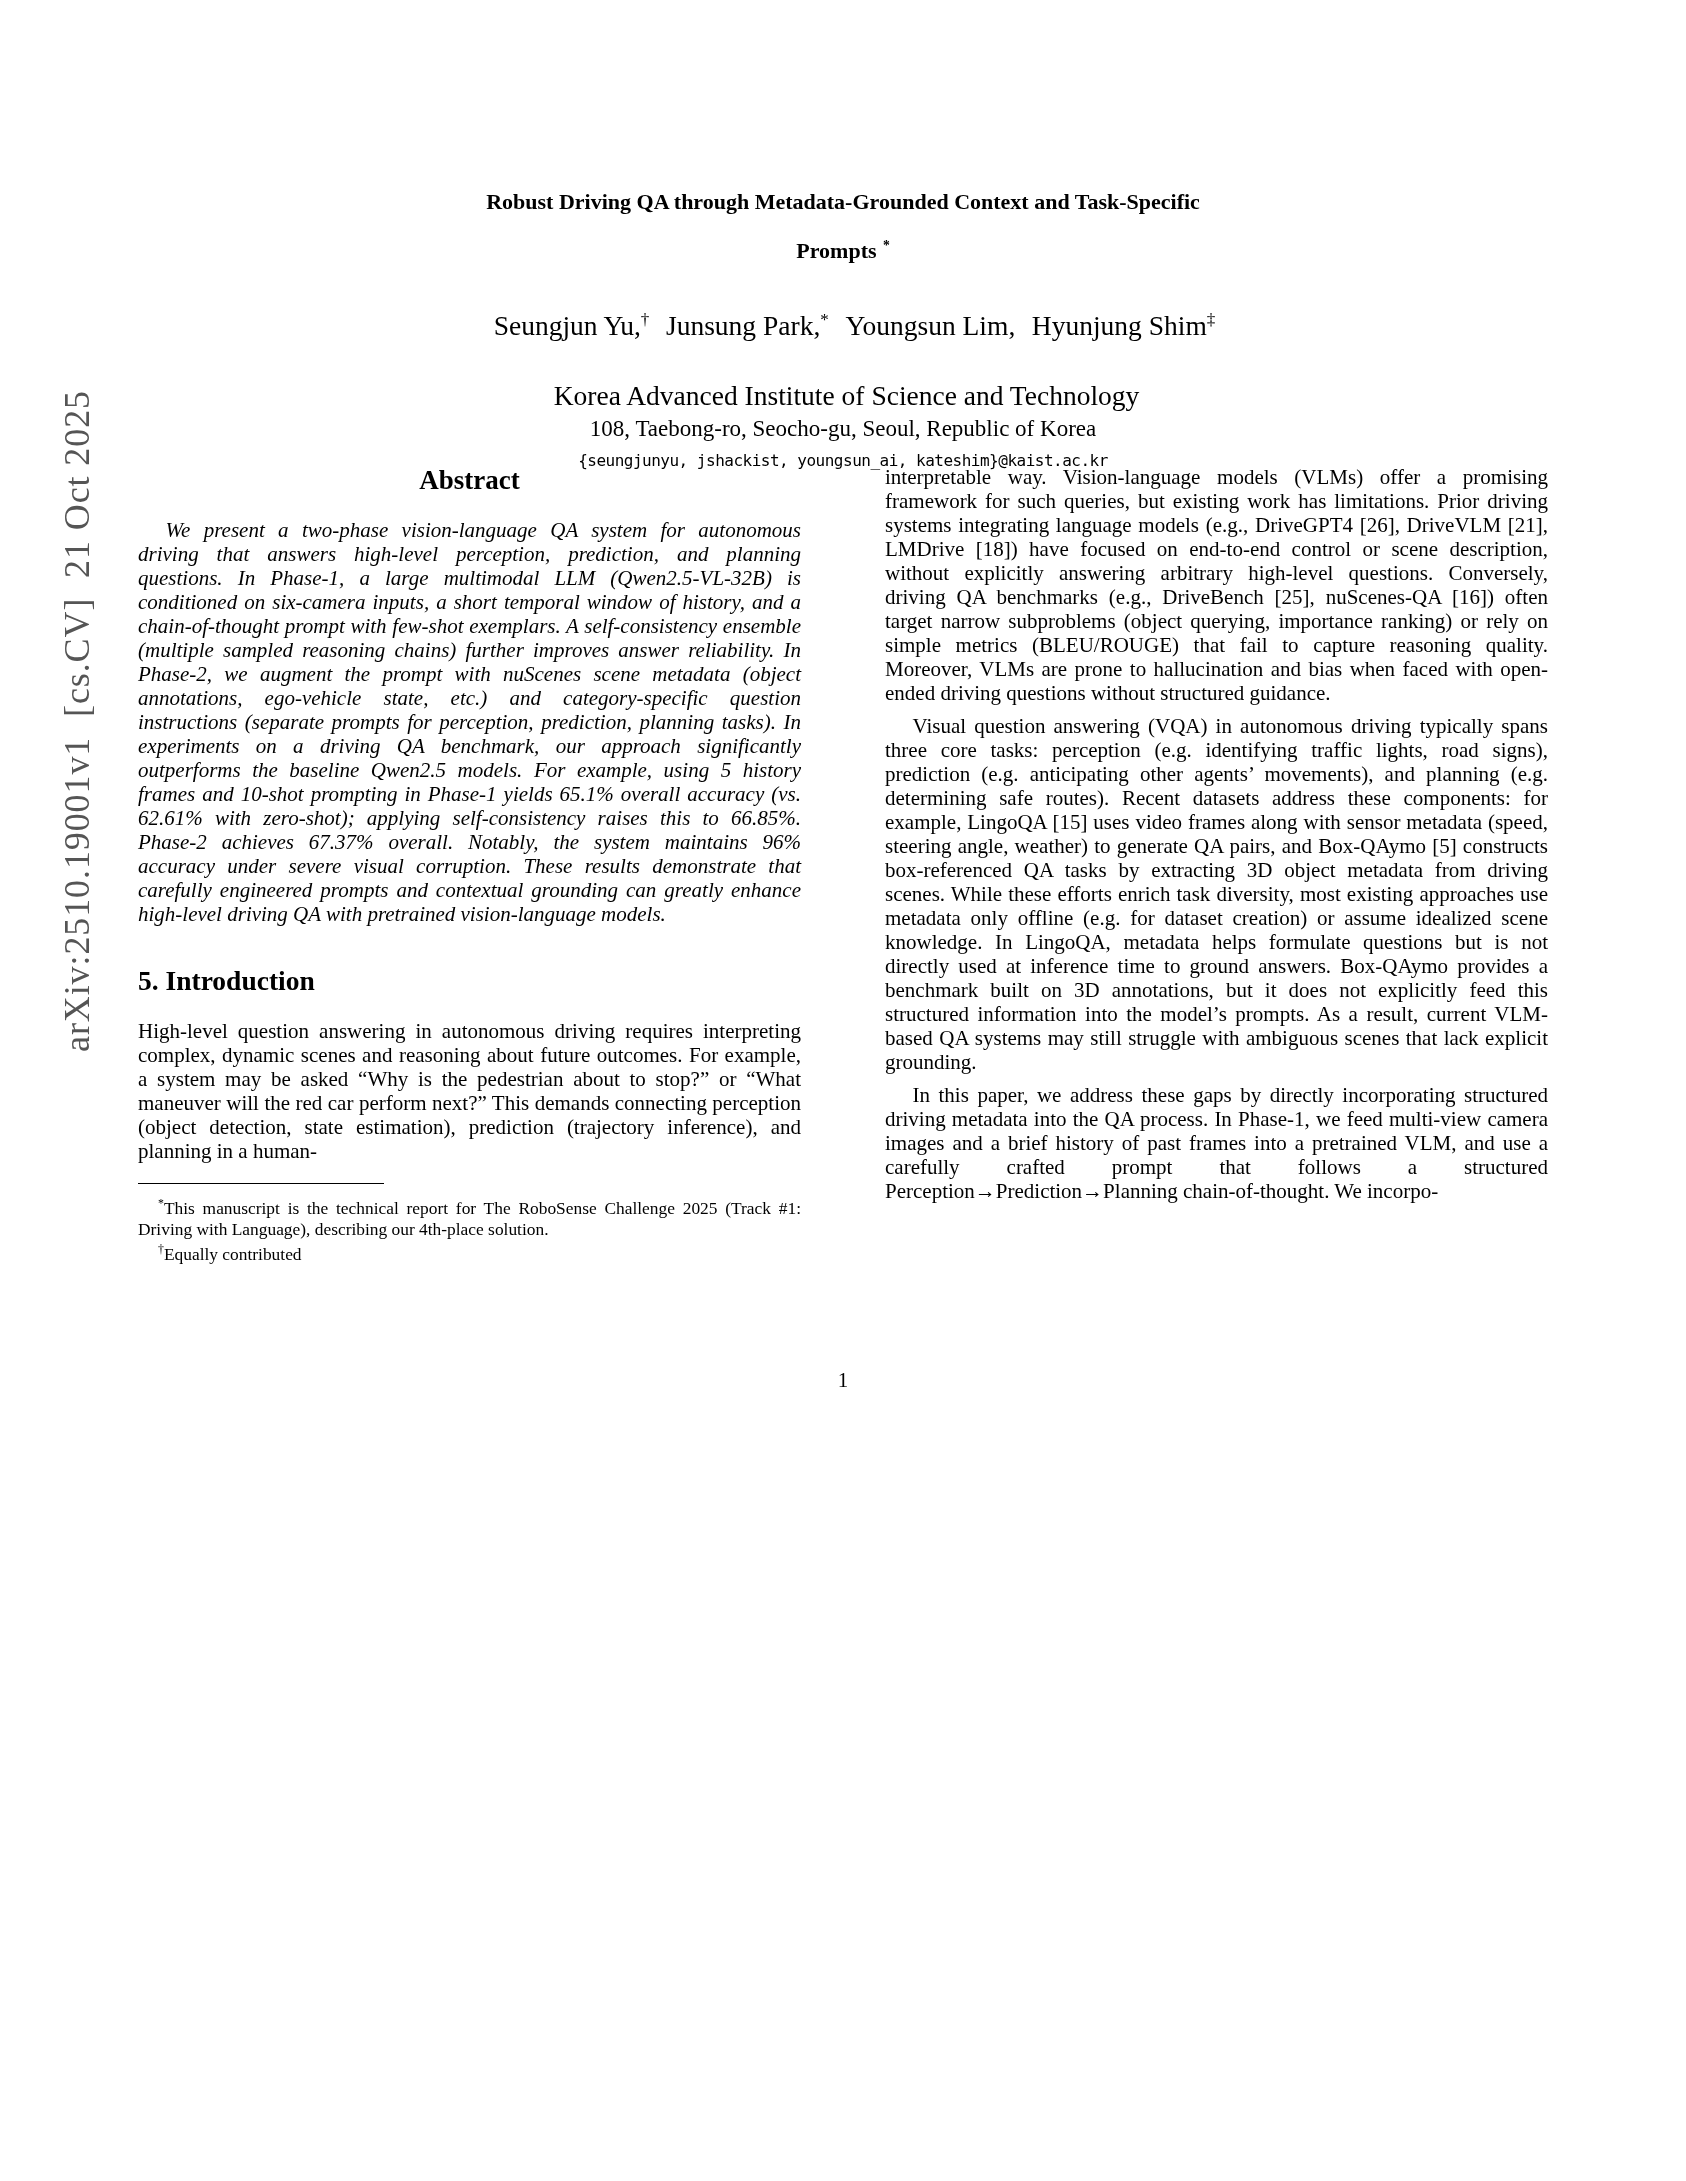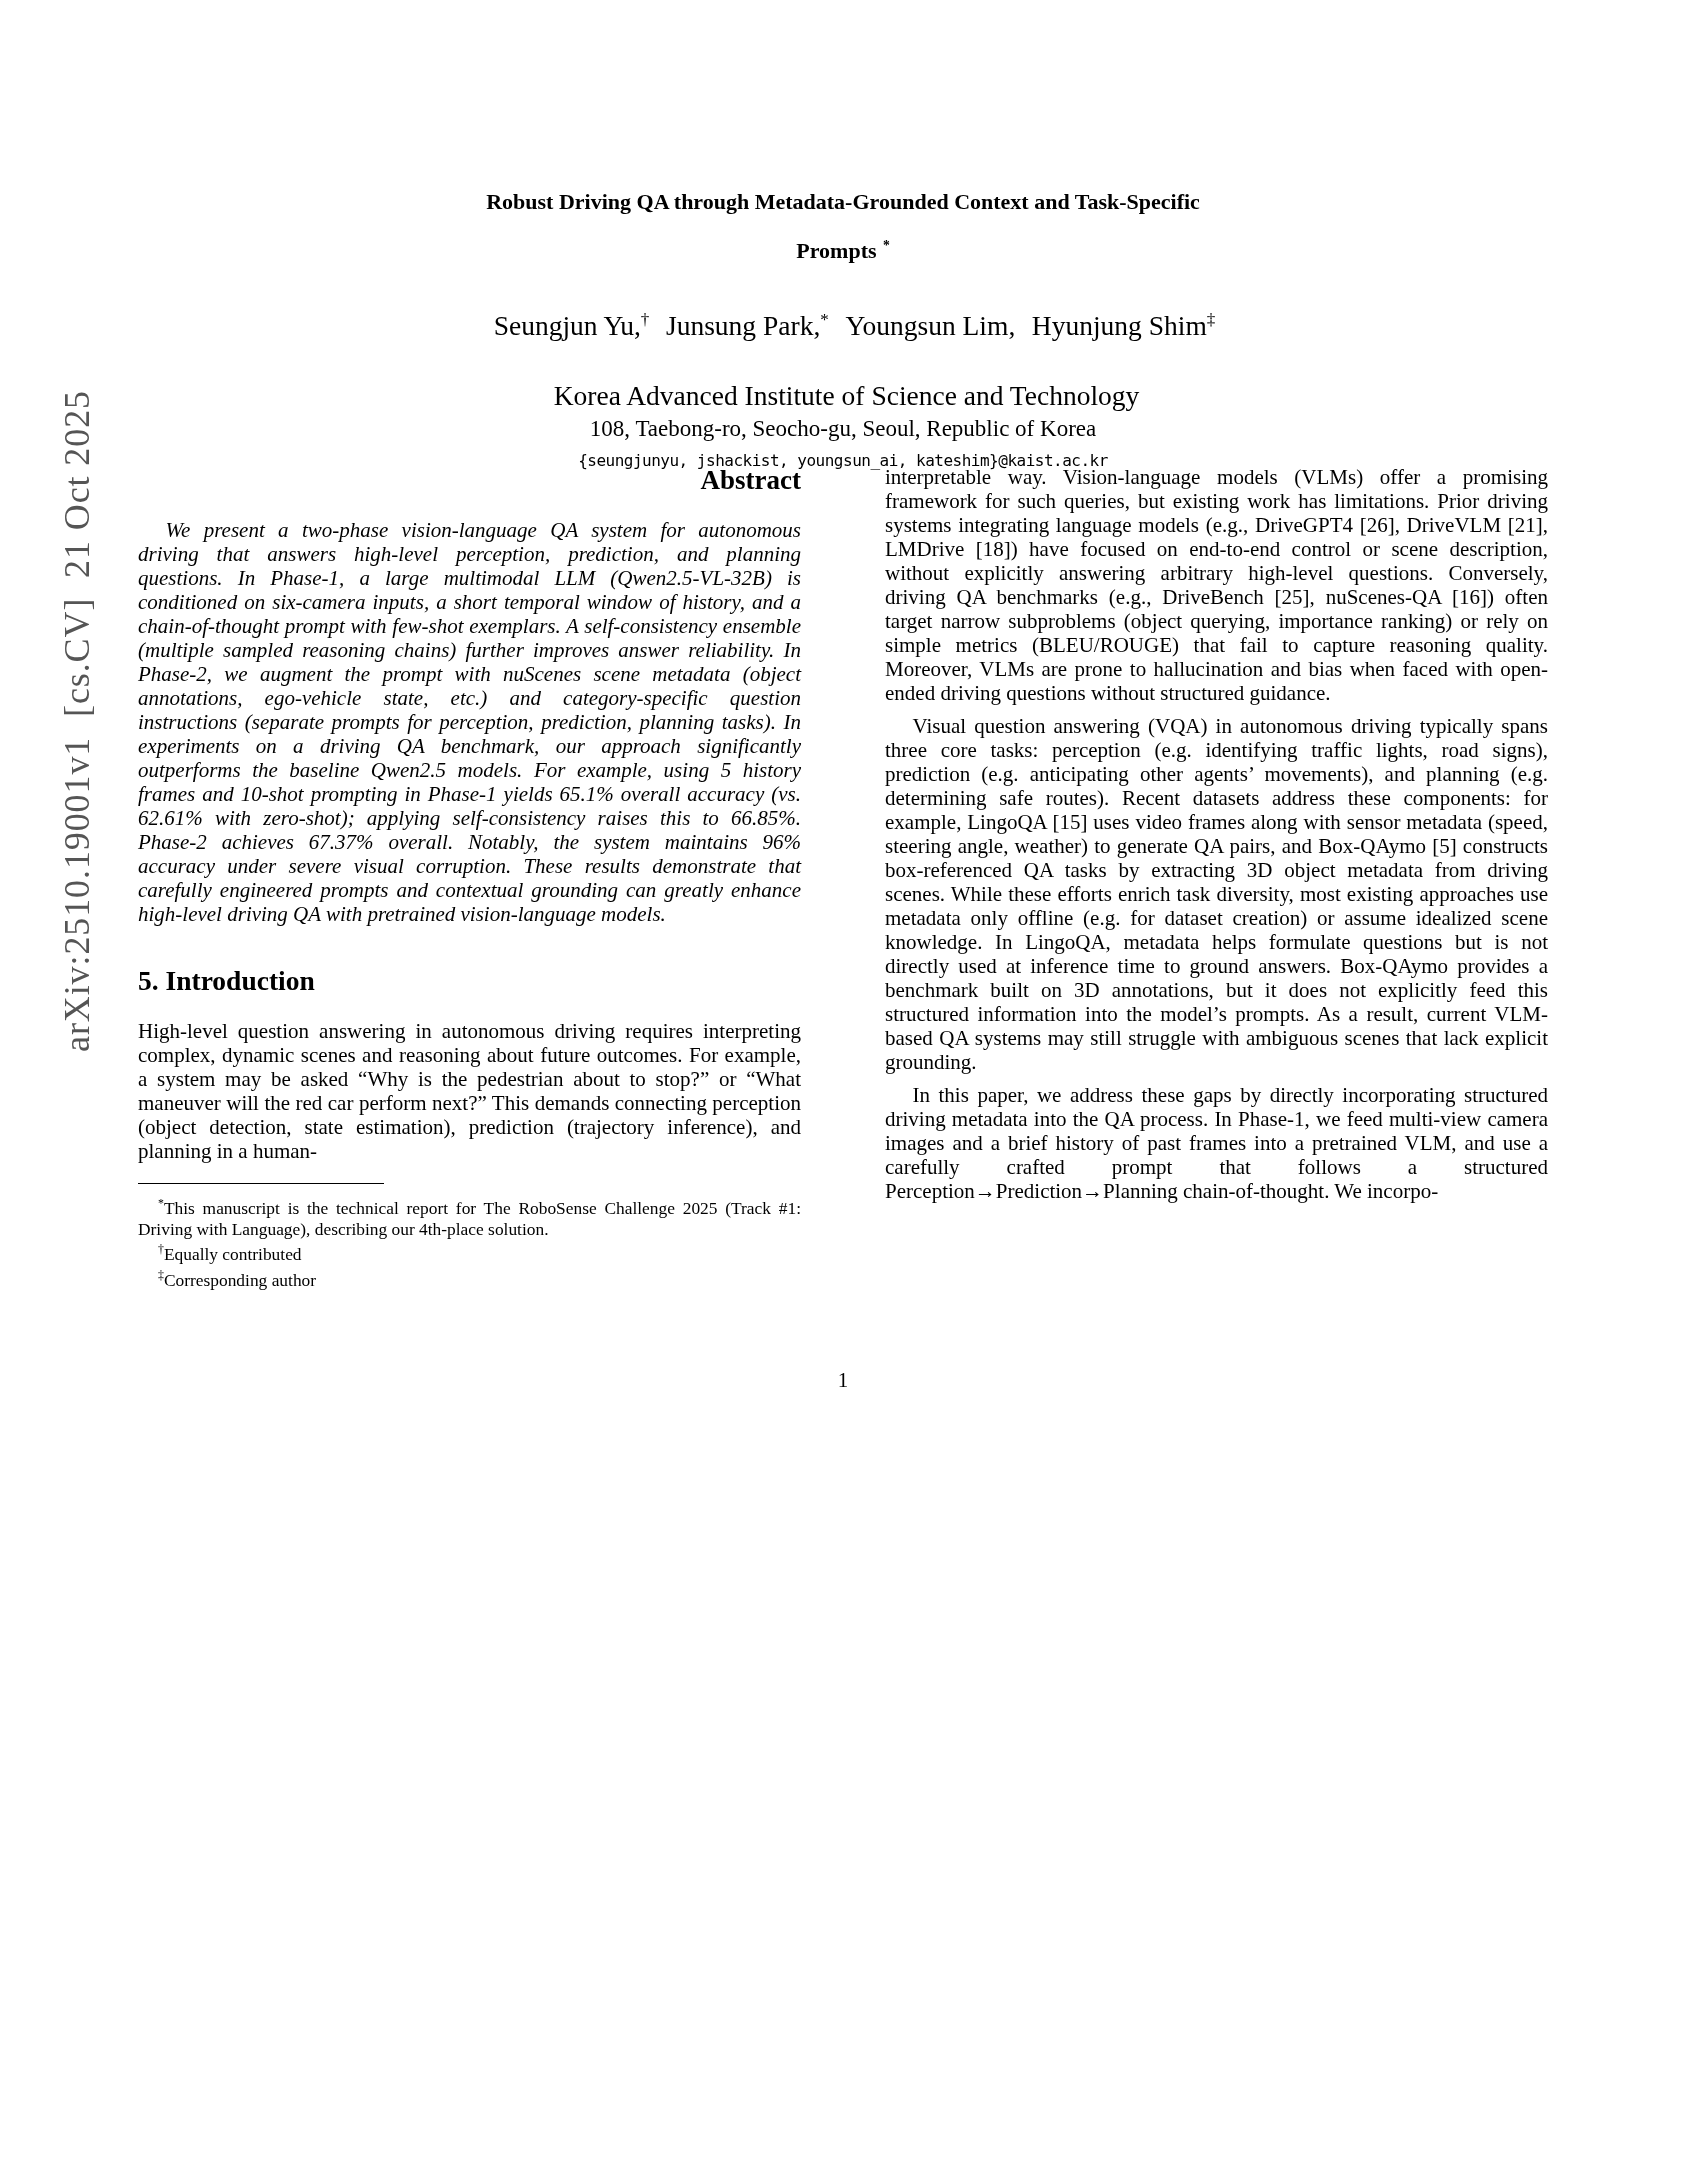--- a/index.html
+++ b/index.html
@@ -71,21 +71,21 @@
     top: 465px;
     width: 663px;
     text-align: justify;
   }
   .col-left  { left: 138px; }
   .col-right { left: 885px; font-family: Liberation Serif, serif; }
 
   .abstract-heading {
     font-size: 27px;
     font-weight: bold;
-    text-align: right;
+    text-align: center;
     margin: 0 0 22px 0;
   }
   .abstract-body {
     font-style: italic;
     font-size: 21px;
     line-height: 24px;
     text-indent: 27.5px;
     margin: 0;
   }
 
@@ -156,21 +156,20 @@
     <p class="abstract-body">We present a two-phase vision-language QA system for autonomous driving that answers high-level perception, prediction, and planning questions. In Phase-1, a large multimodal LLM (Qwen2.5-VL-32B) is conditioned on six-camera inputs, a short temporal window of history, and a chain-of-thought prompt with few-shot exemplars. A self-consistency ensemble (multiple sampled reasoning chains) further improves answer reliability. In Phase-2, we augment the prompt with nuScenes scene metadata (object annotations, ego-vehicle state, etc.) and category-specific question instructions (separate prompts for perception, prediction, planning tasks). In experiments on a driving QA benchmark, our approach significantly outperforms the baseline Qwen2.5 models. For example, using 5 history frames and 10-shot prompting in Phase-1 yields 65.1% overall accuracy (vs. 62.61% with zero-shot); applying self-consistency raises this to 66.85%. Phase-2 achieves 67.37% overall. Notably, the system maintains 96% accuracy under severe visual corruption. These results demonstrate that carefully engineered prompts and contextual grounding can greatly enhance high-level driving QA with pretrained vision-language models.</p>
 
     <h2 class="section-heading">5. Introduction</h2>
     <p class="par no-indent">High-level question answering in autonomous driving requires interpreting complex, dynamic scenes and reasoning about future outcomes. For example, a system may be asked “Why is the pedestrian about to stop?” or “What maneuver will the red car perform next?” This demands connecting perception (object detection, state estimation), prediction (trajectory inference), and planning in a human-</p>
 
     <div class="footnote-block">
       <div class="footnote-rule"></div>
       <div id="footnotes-list">
           <div class="footnote"><sup>*</sup><span>This manuscript is the technical report for The RoboSense Challenge 2025 (Track #1: Driving with Language), describing our 4th-place solution.</span></div>
           <div class="footnote"><sup>†</sup><span>Equally contributed</span></div>
-          <div class="footnote"><sup>‡</sup><span>Corresponding author</span></div>
         </div>
     </div>
   </section>
 
   <section class="col col-right">
     <p class="par no-indent">interpretable way. Vision-language models (VLMs) offer a promising framework for such queries, but existing work has limitations. Prior driving systems integrating language models (e.g., DriveGPT4 [26], DriveVLM [21], LMDrive [18]) have focused on end-to-end control or scene description, without explicitly answering arbitrary high-level questions. Conversely, driving QA benchmarks (e.g., DriveBench [25], nuScenes-QA [16]) often target narrow subproblems (object querying, importance ranking) or rely on simple metrics (BLEU/ROUGE) that fail to capture reasoning quality. Moreover, VLMs are prone to hallucination and bias when faced with open-ended driving questions without structured guidance.</p>
     <p class="par">Visual question answering (VQA) in autonomous driving typically spans three core tasks: perception (e.g. identifying traffic lights, road signs), prediction (e.g. anticipating other agents’ movements), and planning (e.g. determining safe routes). Recent datasets address these components: for example, LingoQA [15] uses video frames along with sensor metadata (speed, steering angle, weather) to generate QA pairs, and Box-QAymo [5] constructs box-referenced QA tasks by extracting 3D object metadata from driving scenes. While these efforts enrich task diversity, most existing approaches use metadata only offline (e.g. for dataset creation) or assume idealized scene knowledge. In LingoQA, metadata helps formulate questions but is not directly used at inference time to ground answers. Box-QAymo provides a benchmark built on 3D annotations, but it does not explicitly feed this structured information into the model’s prompts. As a result, current VLM-based QA systems may still struggle with ambiguous scenes that lack explicit grounding.</p>
     <p class="par">In this paper, we address these gaps by directly incorporating structured driving metadata into the QA process. In Phase-1, we feed multi-view camera images and a brief history of past frames into a pretrained VLM, and use a carefully crafted prompt that follows a structured Perception→Prediction→Planning chain-of-thought. We incorpo-</p>
   </section>
 

